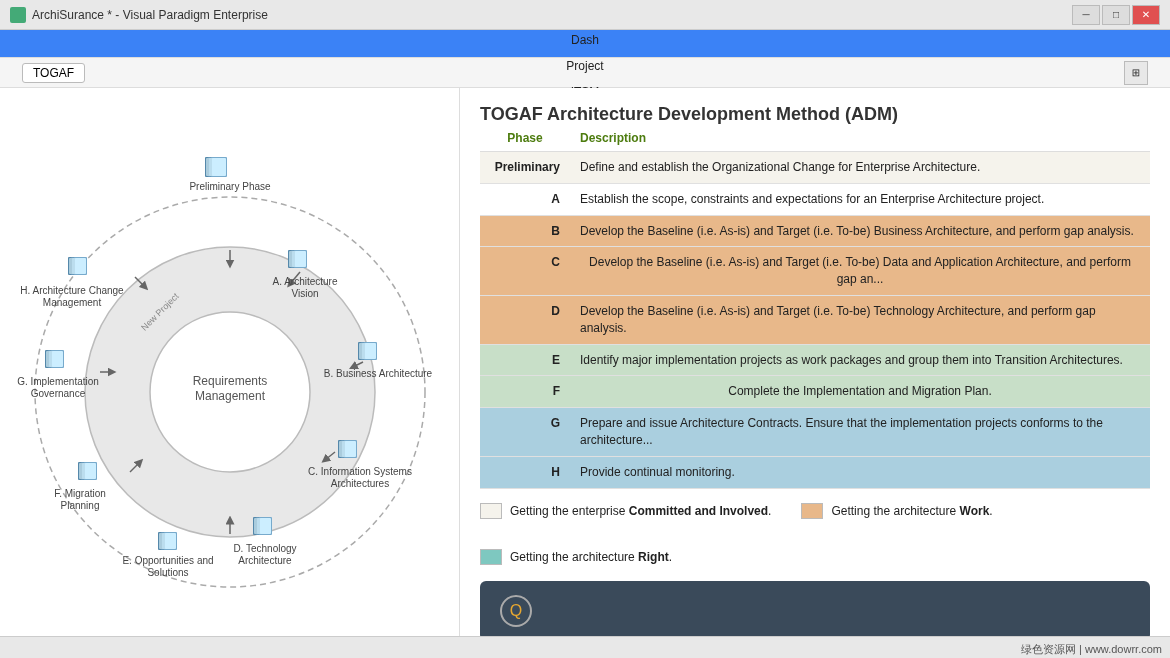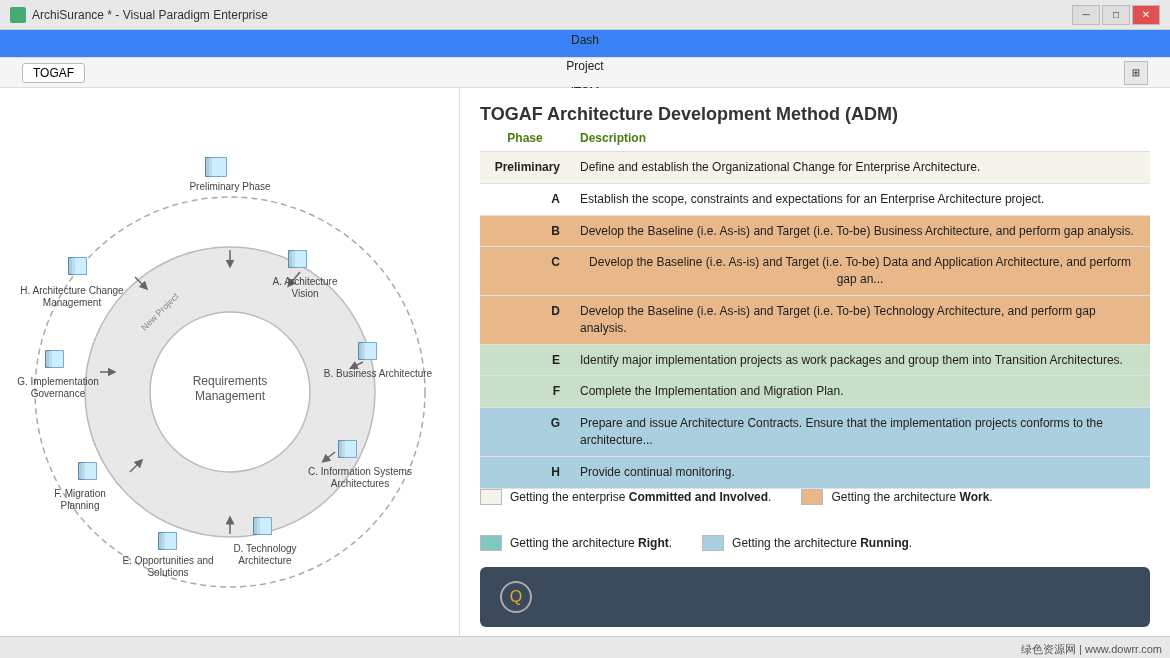--- a/index.html
+++ b/index.html
@@ -132,28 +132,29 @@
       font-weight: 600;
       width: 90px;
     }
 
     .row-preliminary td { background: #f5f3ec; }
     .row-a td { background: white; }
     .row-b td { background: #e8b88a; }
     .row-c td { background: #e8b88a; text-align: center; }
     .row-d td { background: #e8b88a; }
     .row-e td { background: #c8dfc8; }
-    .row-f td { background: #c8dfc8; }
+    .row-f td { background: #c8dfc8; text-align: center; }
     .row-g td { background: #aacfdf; }
     .row-h td { background: #aacfdf; }
 
     
     .legend {
       display: flex;
       gap: 30px;
+      margin-top: 14px;
       font-size: 12px;
       flex-wrap: wrap;
     }
     .legend-item { display: flex; align-items: center; gap: 8px; }
     .legend-box { width: 22px; height: 16px; border: 1px solid #bbb; }
     .legend-preliminary { background: #f5f3ec; }
     .legend-teal { background: #7ec8c0; }
     .legend-orange { background: #e8b88a; }
     .legend-blue { background: #aacfdf; }
 
@@ -427,24 +428,20 @@
         <span>Getting the enterprise <strong>Committed and Involved</strong>.</span>
       </div>
       <div class="legend-item">
         <div class="legend-box legend-orange"></div>
         <span>Getting the architecture <strong>Work</strong>.</span>
       </div>
       <div class="legend-item">
         <div class="legend-box legend-teal"></div>
         <span>Getting the architecture <strong>Right</strong>.</span>
       </div>
-      <div class="legend-item">
-        <div class="legend-box legend-blue"></div>
-        <span>Getting the architecture <strong>Running</strong>.</span>
-      </div>
     </div>
 
     <div class="hint-box">
       <div class="hint-icon">Q</div>
     </div>
   </div>
 </div>
 
 <div class="status-bar">
   <span></span>

